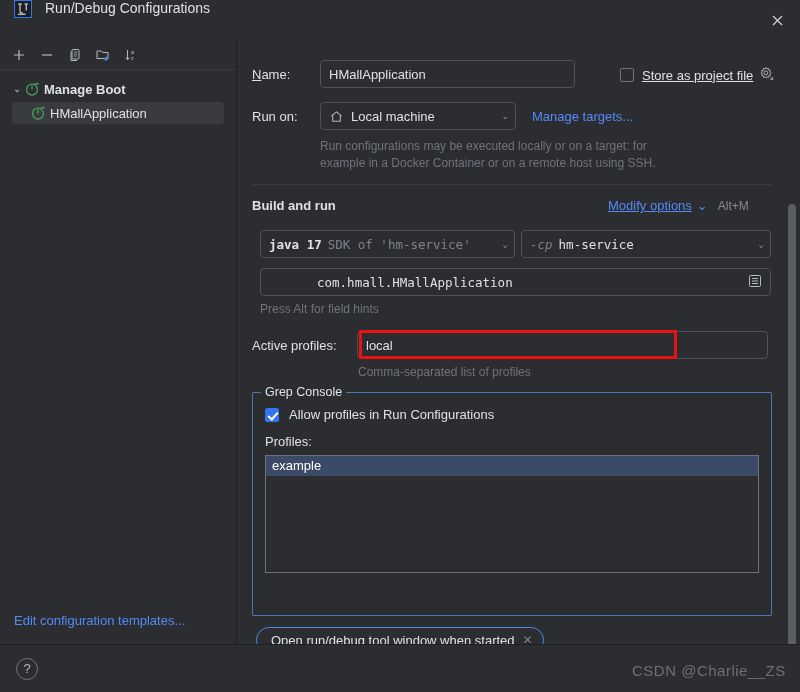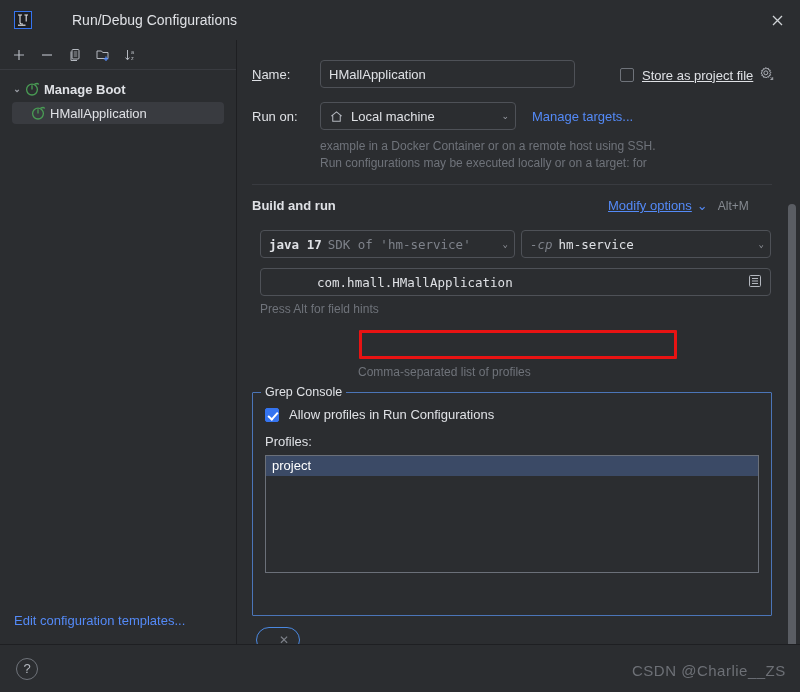--- a/index.html
+++ b/index.html
@@ -10,21 +10,21 @@
     font-family: "Liberation Sans", sans-serif;
     font-size: 13px;
     color: #dfe1e5;
     overflow: hidden;
   }
   .window { position: relative; width: 800px; height: 692px; background: #2b2d30; }
 
   
   .titlebar {
     position: absolute; left: 0; top: 0; width: 800px; height: 40px;
-    background: #2b2d30; display: flex; align-items: center; gap: 27px;
+    background: #2b2d30; display: flex; align-items: flex-start;
   }
   .ij-logo {
     width: 18px; height: 18px; margin-left: 14px;
     border: 1px solid #3574f0; background: #1e1f22;
     display: flex; align-items: center; justify-content: center;
     font-size: 9px; font-weight: bold; color: #dfe1e5;
     font-family: "Liberation Sans", sans-serif; letter-spacing: -1px;
   }
   .title-text { margin-left: 13px; font-size: 14px; color: #dfe1e5; }
   .close-btn {
@@ -276,22 +276,22 @@
             <path d="M2.5 7.5 L8 3 L13.5 7.5 M4 7 V13 H12 V7" stroke="#b4b8bf" stroke-width="1.1" fill="none"></path>
           </svg>
         </span>
         <span>Local machine</span>
         <span class="caret">⌄</span>
       </div>
       <div class="link" style="margin-left:16px;">Manage targets...</div>
     </div>
 
     <div class="abs" style="left:82px; top:98px; line-height:17px;">
+      <div class="hint2">Run configurations may be executed locally or on a target: for</div>
       <div class="hint2">example in a Docker Container or on a remote host using SSH.</div>
-      <div class="hint2">Run configurations may be executed locally or on a target: for</div>
     </div>
 
     <div class="divider abs" style="left:14px; top:144px; width:520px;"></div>
 
     <div class="abs" style="left:14px; top:158px;">
       <span class="section-title">Build and run</span>
     </div>
     <div class="row abs" style="left:370px; top:158px;">
       <span class="link ul">
         <span class="u">M</span>odify options</span>
@@ -317,39 +317,46 @@
       <span style="margin-left:auto;">
         <svg width="14" height="14" viewBox="0 0 14 14">
           <rect x="1.5" y="1.5" width="11" height="11" rx="1" fill="none" stroke="#b4b8bf" stroke-width="1"></rect>
           <path d="M4 4.5 H10 M4 7 H10 M4 9.5 H10" stroke="#b4b8bf" stroke-width="1"></path>
         </svg>
       </span>
     </div>
 
     <div class="hint2 abs" style="left:22px; top:262px;">Press Alt for field hints</div>
 
+    <div class="row abs" style="left:14px; top:291px;">
+      <div class="lbl" style="width:105px;">Active profiles:</div>
+      <div class="inp" style="width:411px;">
+        <span>local</span>
+      </div>
+    </div>
     <div class="hint2 abs" style="left:120px; top:325px;">Comma-separated list of profiles</div>
 
     <div class="group-box abs" style="left:14px; top:352px; width:520px; height:224px;">
       <span class="group-legend">Grep Console</span>
 
       <div class="row" style="margin:14px 0 0 12px;">
         <span class="checkbox on"></span>
         <span class="lbl" style="margin-left:10px;">Allow profiles in Run Configurations</span>
       </div>
 
       <div class="lbl" style="margin:12px 0 0 12px;">Profiles:</div>
 
       <div class="listbox" style="margin:6px 12px 0 12px; height:118px;">
-        <div class="list-item-sel">project</div>
+        <div class="list-item-sel">example</div>
       </div>
     </div>
 
     <div class="abs" style="left:18px; top:587px;">
       <span class="chip">
+        <span>Open run/debug tool window when started</span>
         <span class="x">✕</span>
       </span>
     </div>
 
     <div class="vscroll"></div>
   </div>
 
   <div class="bottombar">
     <div class="help-btn">?</div>
 

